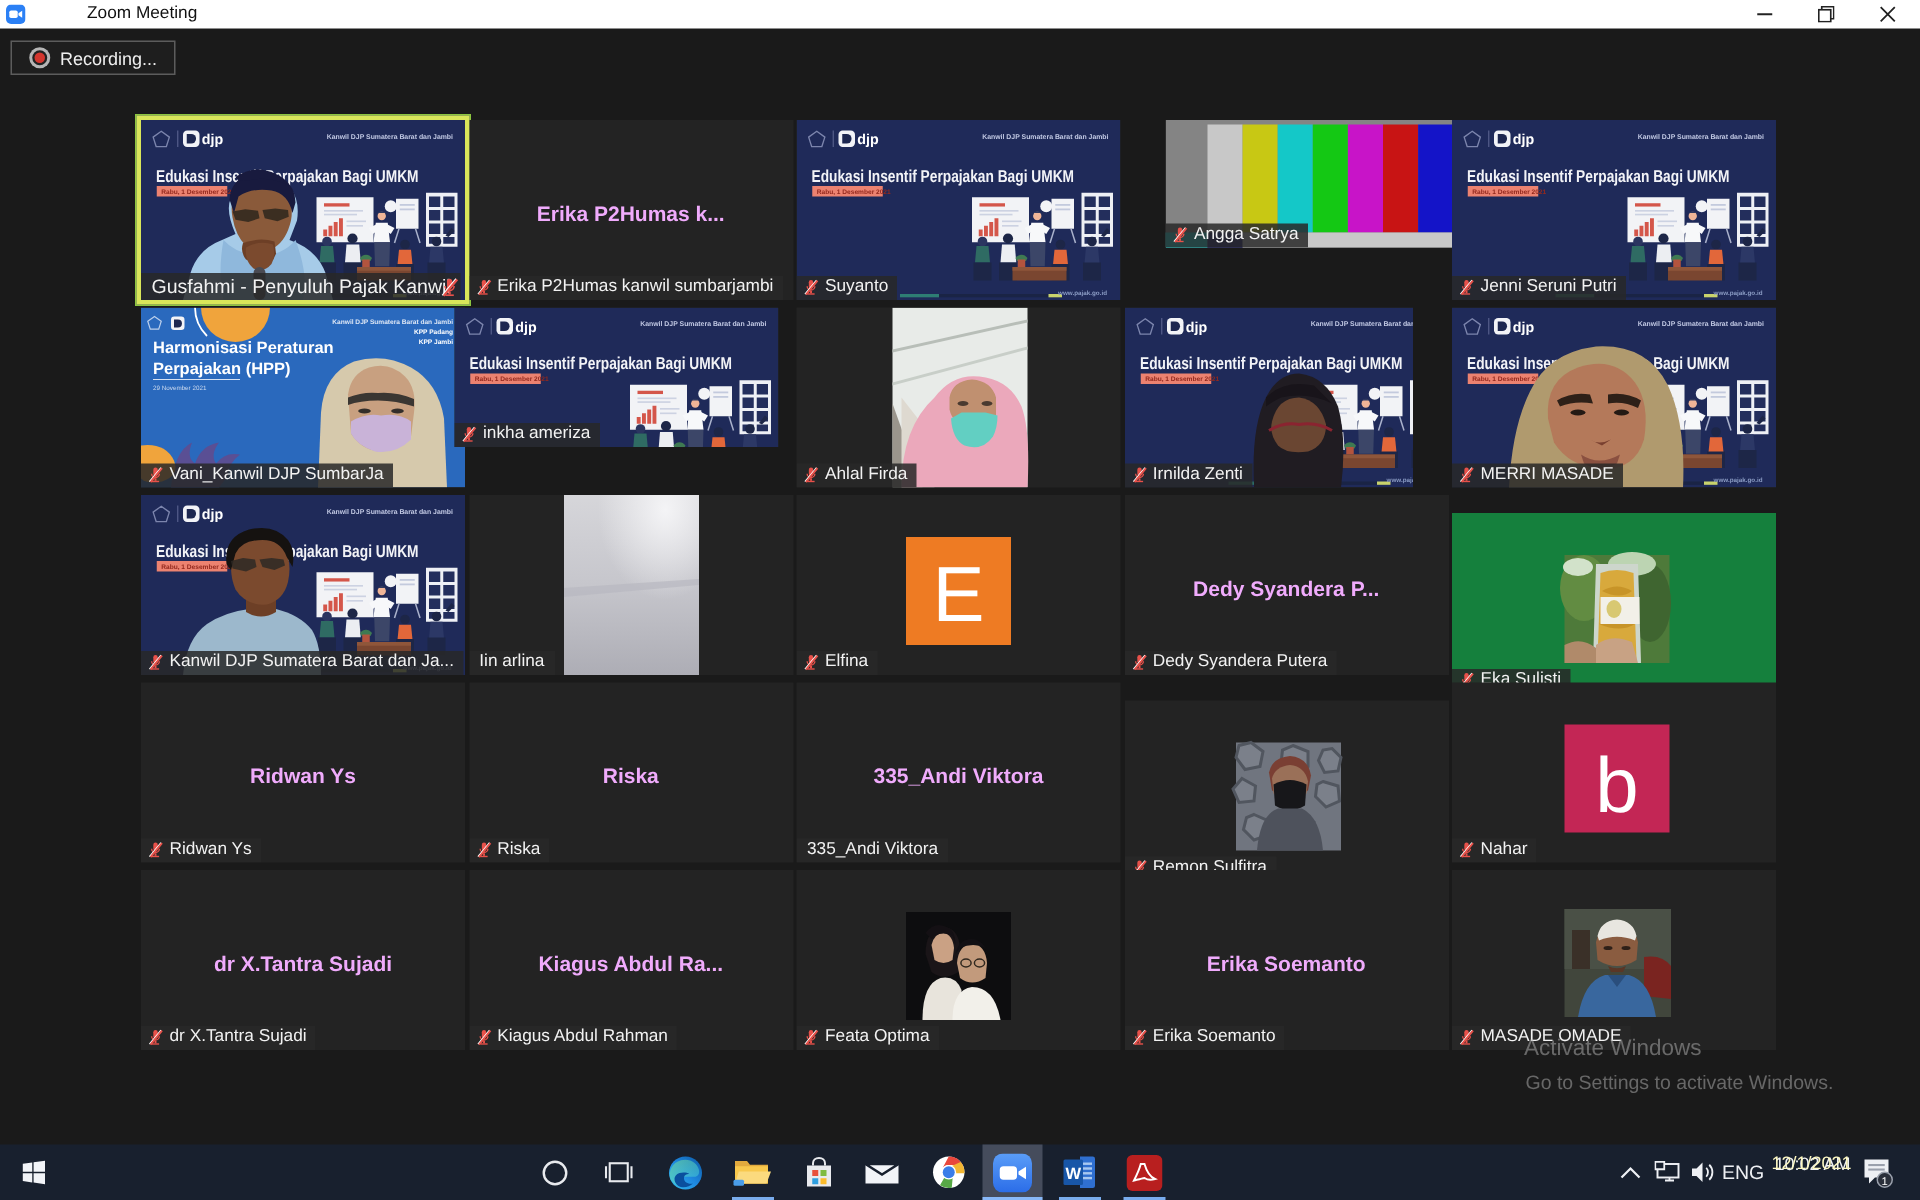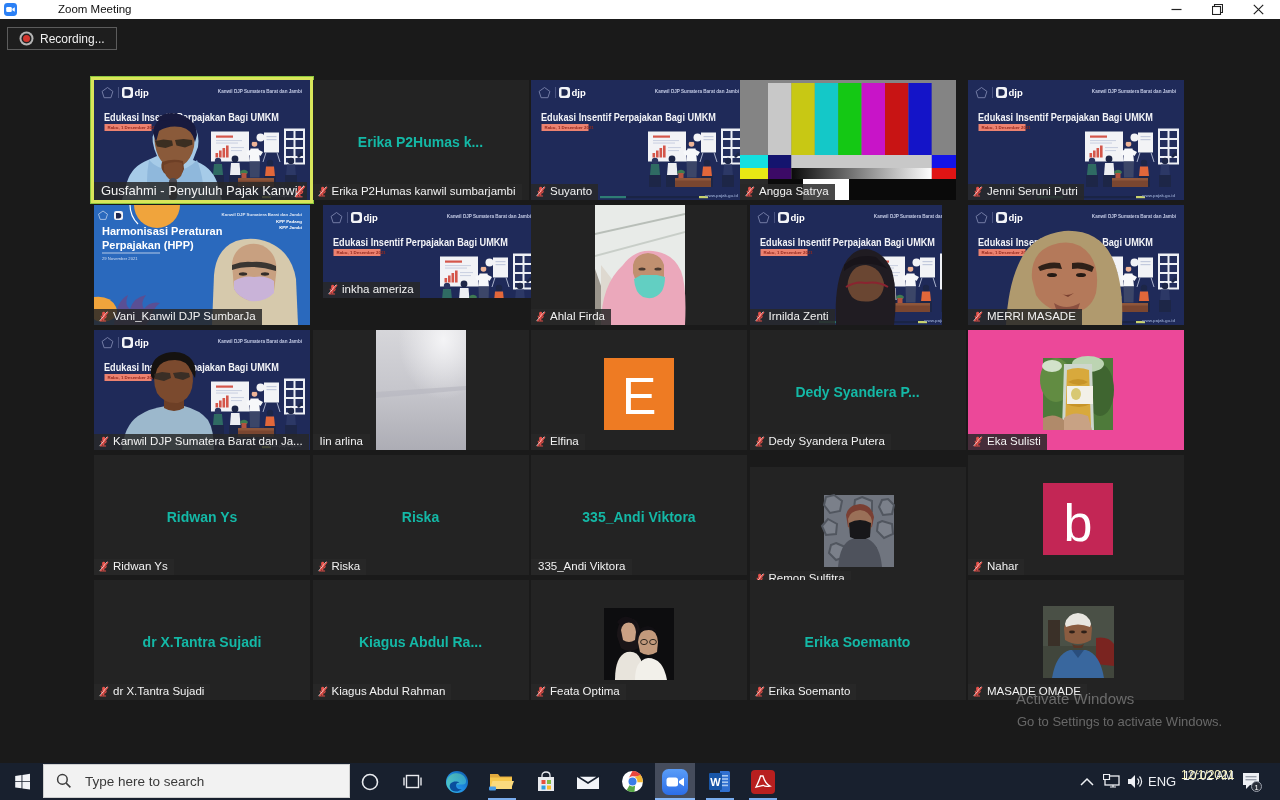--- a/index.html
+++ b/index.html
@@ -5,21 +5,21 @@
 html,body { width:1280px; height:800px; overflow:hidden; background:#1a1a1a; font-family:"Liberation Sans", sans-serif; }
 .titlebar { position:absolute; left:0; top:0; width:1280px; height:19px; background:#fff; }
 .titlebar .zlogo { position:absolute; left:4px; top:3px; }
 .titlebar .ttext { position:absolute; left:22px; top:3px; font-size:11.5px; color:#111;margin-left:36px; }
 .wbtn { position:absolute; top:4px; }
 .recbar { position:absolute; left:7px; top:27px; width:110px; height:23px; background:#1e1e1e; border:1px solid #5c5c5c; display:flex; align-items:center; }
 .recbar .dot { width:7px; height:7px; border-radius:50%; background:#d3362e; box-shadow:0 0 0 1.5px #222, 0 0 0 3.5px #b5b5b5; margin-left:15px; }
 .recbar .rtext { color:#f0f0f0; font-size:12px; margin-left:10px; }
 .tile { position:absolute; overflow:hidden; }
 .lbl { position:absolute; left:0; bottom:0; display:flex; align-items:center; gap:4px; background:rgba(40,40,40,0.85); color:#f2f2f2; white-space:nowrap; line-height:1; }
-.cname { position:absolute; left:0; top:0; width:100%; height:120px; padding-top:3px; display:flex; align-items:center; justify-content:center; color:#14b8a6; font-size:14px; font-weight:bold; }
+.cname { position:absolute; left:0; top:0; width:100%; height:120px; padding-top:3px; display:flex; align-items:center; justify-content:center; color:#f0abfc; font-size:14px; font-weight:bold; }
 .watermark { position:absolute; left:1016px; top:690px; color:rgba(175,175,175,0.52); font-size:15px; }
 .watermark2 { position:absolute; left:1017px; top:714px; color:rgba(175,175,175,0.52); font-size:13px; }
 .taskbar { position:absolute; left:0; top:763px; width:1280px; height:37px; background:#18202e; }
 .search { position:absolute; left:43px; top:1px; width:307px; height:34px; background:#f2f2f2; border:1px solid #cfcfcf; display:flex; align-items:center; }
 .search .stext { color:#3a3a3a; font-size:13.5px; margin-left:13px; }
 .tbicon { position:absolute; top:0; width:40px; height:37px; display:flex; align-items:center; justify-content:center; }
 .tray { position:absolute; top:0; height:37px; display:flex; align-items:center; color:#eef0f4; font-size:12px; }
 </style></head>
 <body>
 <svg width="0" height="0" style="position:absolute">
@@ -172,21 +172,21 @@
 <path d="M2.9 5.2a3.3 3.3 0 0 0 6.6 0h-1a2.3 2.3 0 0 1-4.6 0z"></path>
 <rect x="5.5" y="8.6" width="1.4" height="1.8"></rect>
 <rect x="3.6" y="10.4" width="5.2" height="1.0"></rect>
 </g>
 <line x1="1.8" y1="11" x2="10.2" y2="0.8" stroke="#fff" stroke-width="1.0"></line>
 <line x1="2.6" y1="11.3" x2="10.9" y2="1.2" stroke="#e8514a" stroke-width="1.4"></line>
 </svg>
       <span>Suyanto</span>
     </div>
   </div>
-<div class="tile" style="left:740px;top:80px;width:216px;height:120px;background:#232323">
+<div class="tile" style="left:777px;top:80px;width:216px;height:85px;background:#232323">
     <svg width="216" height="120" viewBox="0 0 216 120" style="position:absolute;left:0;top:0">
       <rect width="216" height="120" fill="#848484"></rect>
       <rect x="28.0" y="3" width="23.4" height="72" fill="#c8c8c8"></rect>
       <rect x="51.4" y="3" width="23.4" height="72" fill="#c8c814"></rect>
       <rect x="74.8" y="3" width="23.4" height="72" fill="#14c8c8"></rect>
       <rect x="98.2" y="3" width="23.4" height="72" fill="#14c814"></rect>
       <rect x="121.6" y="3" width="23.4" height="72" fill="#c814c8"></rect>
       <rect x="145.0" y="3" width="23.4" height="72" fill="#c81414"></rect>
       <rect x="168.4" y="3" width="23.4" height="72" fill="#1414c8"></rect>
       <rect x="191.8" y="3" width="22" height="72" fill="#848484"></rect>
@@ -273,21 +273,21 @@
 <path d="M2.9 5.2a3.3 3.3 0 0 0 6.6 0h-1a2.3 2.3 0 0 1-4.6 0z"></path>
 <rect x="5.5" y="8.6" width="1.4" height="1.8"></rect>
 <rect x="3.6" y="10.4" width="5.2" height="1.0"></rect>
 </g>
 <line x1="1.8" y1="11" x2="10.2" y2="0.8" stroke="#fff" stroke-width="1.0"></line>
 <line x1="2.6" y1="11.3" x2="10.9" y2="1.2" stroke="#e8514a" stroke-width="1.4"></line>
 </svg>
       <span>Vani_Kanwil DJP SumbarJa</span>
     </div>
   </div>
-<div class="tile" style="left:323px;top:205px;width:216px;height:93px;background:#232323">
+<div class="tile" style="left:303px;top:205px;width:216px;height:93px;background:#232323">
     <svg width="216" height="120" viewBox="0 0 216 120" style="position:absolute;left:0;top:0">
       <use href="#slide" width="216" height="120"></use>
     </svg>
     <div class="lbl" style="font-size:11.5px;padding:2px 6px 3px 4px">
       <svg width="11" height="11" viewBox="0 0 12 12" style="flex:0 0 auto">
 <g fill="#e8514a" stroke="none">
 <rect x="4.6" y="0.8" width="3.2" height="6.0" rx="1.6"></rect>
 <path d="M2.9 5.2a3.3 3.3 0 0 0 6.6 0h-1a2.3 2.3 0 0 1-4.6 0z"></path>
 <rect x="5.5" y="8.6" width="1.4" height="1.8"></rect>
 <rect x="3.6" y="10.4" width="5.2" height="1.0"></rect>
@@ -455,21 +455,21 @@
 <path d="M2.9 5.2a3.3 3.3 0 0 0 6.6 0h-1a2.3 2.3 0 0 1-4.6 0z"></path>
 <rect x="5.5" y="8.6" width="1.4" height="1.8"></rect>
 <rect x="3.6" y="10.4" width="5.2" height="1.0"></rect>
 </g>
 <line x1="1.8" y1="11" x2="10.2" y2="0.8" stroke="#fff" stroke-width="1.0"></line>
 <line x1="2.6" y1="11.3" x2="10.9" y2="1.2" stroke="#e8514a" stroke-width="1.4"></line>
 </svg>
       <span>Dedy Syandera Putera</span>
     </div>
   </div>
-<div class="tile" style="left:968px;top:330px;width:216px;height:120px;background:#ec4899">
+<div class="tile" style="left:968px;top:342px;width:216px;height:120px;background:#15803d">
     <svg width="216" height="120" viewBox="0 0 216 120" style="position:absolute;left:0;top:0">
 <g>
 <rect x="75" y="28" width="70" height="72" fill="#4e7a3a"></rect>
 <ellipse cx="88" cy="50" rx="16" ry="22" fill="#628c42"></ellipse>
 <ellipse cx="132" cy="60" rx="14" ry="26" fill="#3f6530"></ellipse>
 <ellipse cx="120" cy="34" rx="16" ry="8" fill="#bcd4b2"></ellipse>
 <ellipse cx="84" cy="36" rx="10" ry="6" fill="#d2e2ca"></ellipse>
 <path d="M96 34 L124 34 L126 100 L94 100z" fill="#cdd6cc"></path>
 <path d="M99 40 Q110 36 121 40 L123 98 L97 98z" fill="#d8a93c"></path>
 <path d="M100 52 Q110 46 120 52 Q112 58 100 52z" fill="#c79428"></path>
@@ -699,27 +699,20 @@
  <div class="tbicon" style="left:2px">
       <svg width="17" height="17" viewBox="0 0 17 17">
         <g fill="#f2f4f8">
           <path d="M1.2 2.9l6.3-0.9v6.2H1.2z"></path>
           <path d="M8.4 1.9L16 0.8v7.4H8.4z"></path>
           <path d="M1.2 9.1h6.3v6.2l-6.3-0.9z"></path>
           <path d="M8.4 9.1H16v7.4l-7.6-1.1z"></path>
         </g>
       </svg>
     </div>
- <div class="search">
-  <svg width="16" height="16" viewBox="0 0 15 15" style="margin-left:12px">
-        <circle cx="6" cy="6" r="4.5" fill="none" stroke="#3c3c3c" stroke-width="1.4"></circle>
-        <line x1="9.5" y1="9.5" x2="13.5" y2="13.5" stroke="#3c3c3c" stroke-width="1.4"></line>
-      </svg>
-  <div class="stext">Type here to search</div>
- </div>
  <div class="tbicon" style="left:350px">
       <svg width="20" height="20" viewBox="0 0 20 20">
         <circle cx="10" cy="10" r="7.5" fill="none" stroke="#e8eaee" stroke-width="1.6"></circle>
       </svg>
     </div>
  <div class="tbicon" style="left:392px">
       <svg width="19" height="19" viewBox="0 0 19 19">
         <rect x="3.5" y="3.5" width="12" height="12" fill="none" stroke="#e8eaee" stroke-width="1.4"></rect>
         <path d="M1 5.5v8M18 5.5v8" stroke="#e8eaee" stroke-width="1.4"></path>
       </svg>

